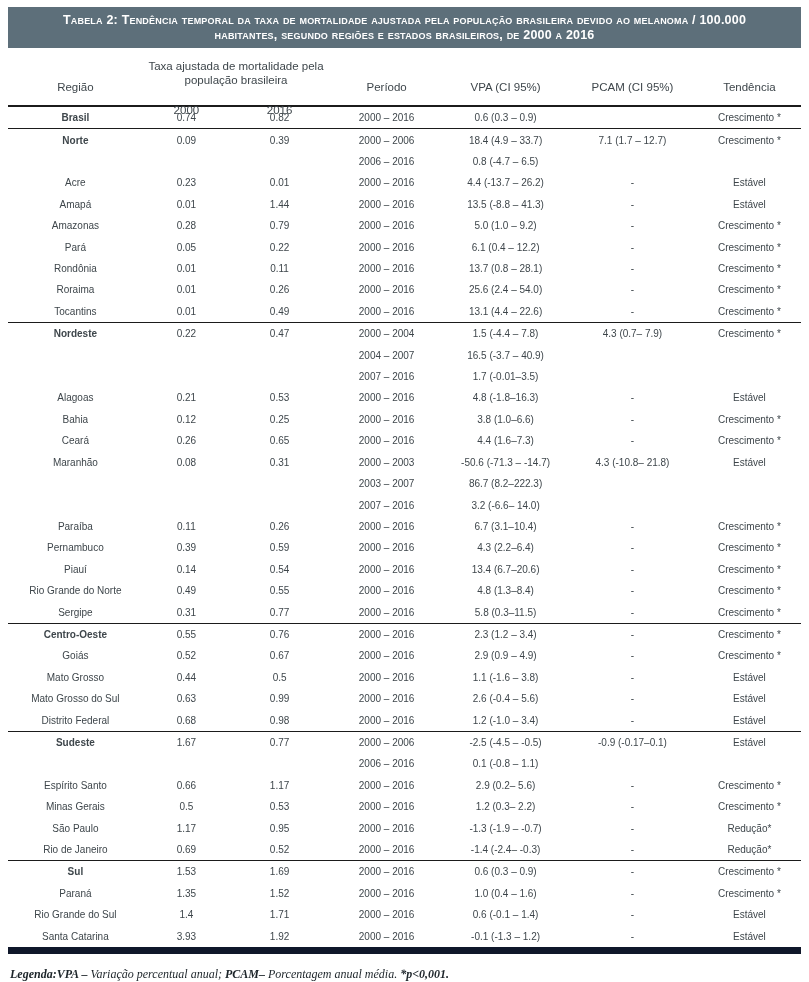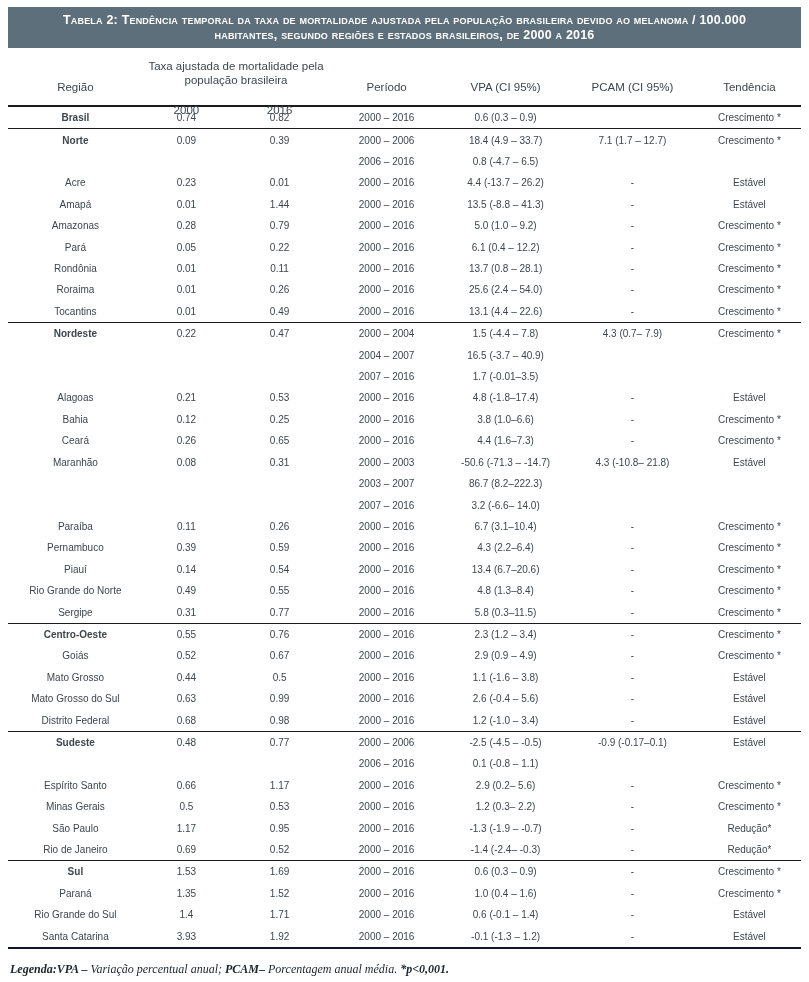--- a/index.html
+++ b/index.html
@@ -52,21 +52,21 @@
   }
   .rate-years{
     display:grid;
     grid-template-columns:46.8% 53.2%;
     margin-top:17px;
   }
   .rate-years span{text-align:center;}
   
   .tbody{font-size:10px;}
   .group{border-bottom:1.5px solid #1b1b1b;}
-  .group:last-child{border-bottom:2px solid #0f172a;}
+  .group:last-child{border-bottom:7px solid #0f172a;}
   .trow{height:21.42px;}
   .cell{
     display:flex;align-items:center;justify-content:center;
     text-align:center;
     white-space:nowrap;
     overflow:hidden;
   }
   .cell.em{font-weight:bold;}
   
   .legend{
@@ -223,21 +223,21 @@
     <div class="cell">2007 – 2016</div>
     <div class="cell">1.7 (-0.01–3.5)</div>
     <div class="cell"></div>
     <div class="cell"></div>
   </div>
           <div class="trow grid7">
     <div class="cell">Alagoas</div>
     <div class="cell">0.21</div>
     <div class="cell">0.53</div>
     <div class="cell">2000 – 2016</div>
-    <div class="cell">4.8 (-1.8–17.4)</div>
+    <div class="cell">4.8 (-1.8–16.3)</div>
     <div class="cell">-</div>
     <div class="cell">Estável</div>
   </div>
           <div class="trow grid7">
     <div class="cell">Bahia</div>
     <div class="cell">0.12</div>
     <div class="cell">0.25</div>
     <div class="cell">2000 – 2016</div>
     <div class="cell">3.8 (1.0–6.6)</div>
     <div class="cell">-</div>
@@ -368,21 +368,21 @@
     <div class="cell">0.98</div>
     <div class="cell">2000 – 2016</div>
     <div class="cell">1.2 (-1.0 – 3.4)</div>
     <div class="cell">-</div>
     <div class="cell">Estável</div>
   </div>
         </div>
         <div class="group">
           <div class="trow grid7">
     <div class="cell em">Sudeste</div>
-    <div class="cell">0.48</div>
+    <div class="cell">1.67</div>
     <div class="cell">0.77</div>
     <div class="cell">2000 – 2006</div>
     <div class="cell">-2.5 (-4.5 – -0.5)</div>
     <div class="cell">-0.9 (-0.17–0.1)</div>
     <div class="cell">Estável</div>
   </div>
           <div class="trow grid7">
     <div class="cell"></div>
     <div class="cell"></div>
     <div class="cell"></div>

